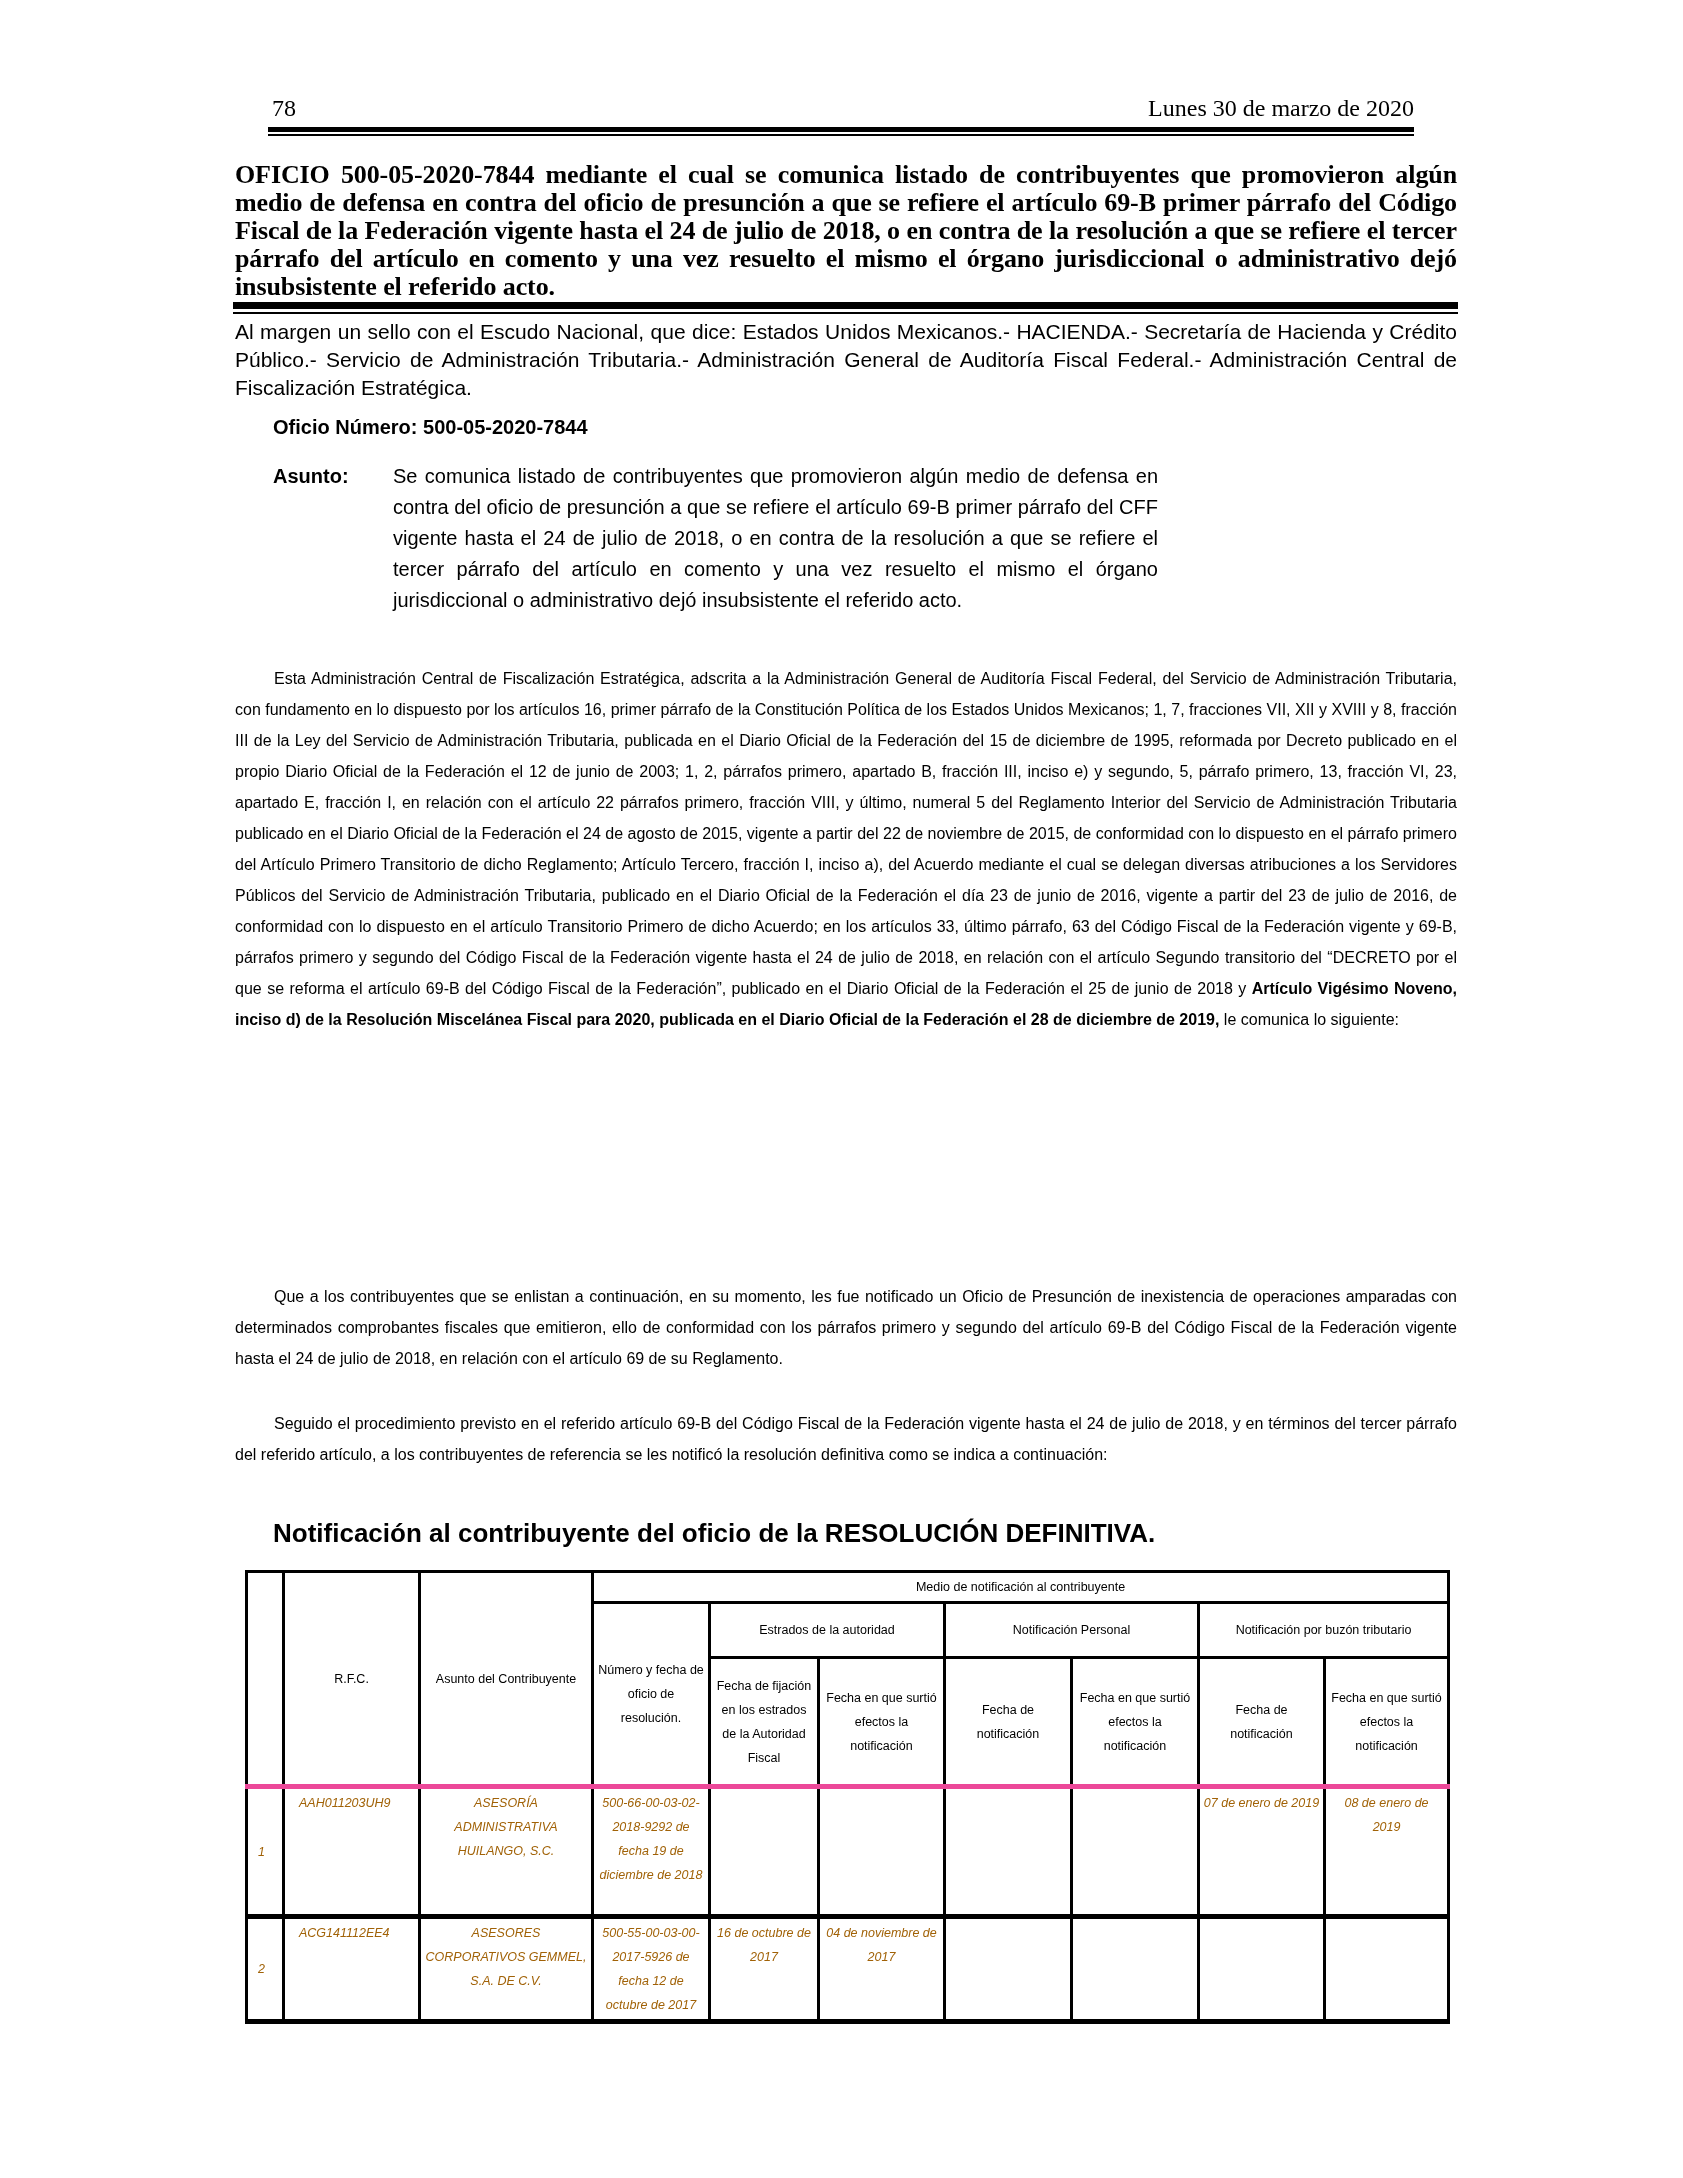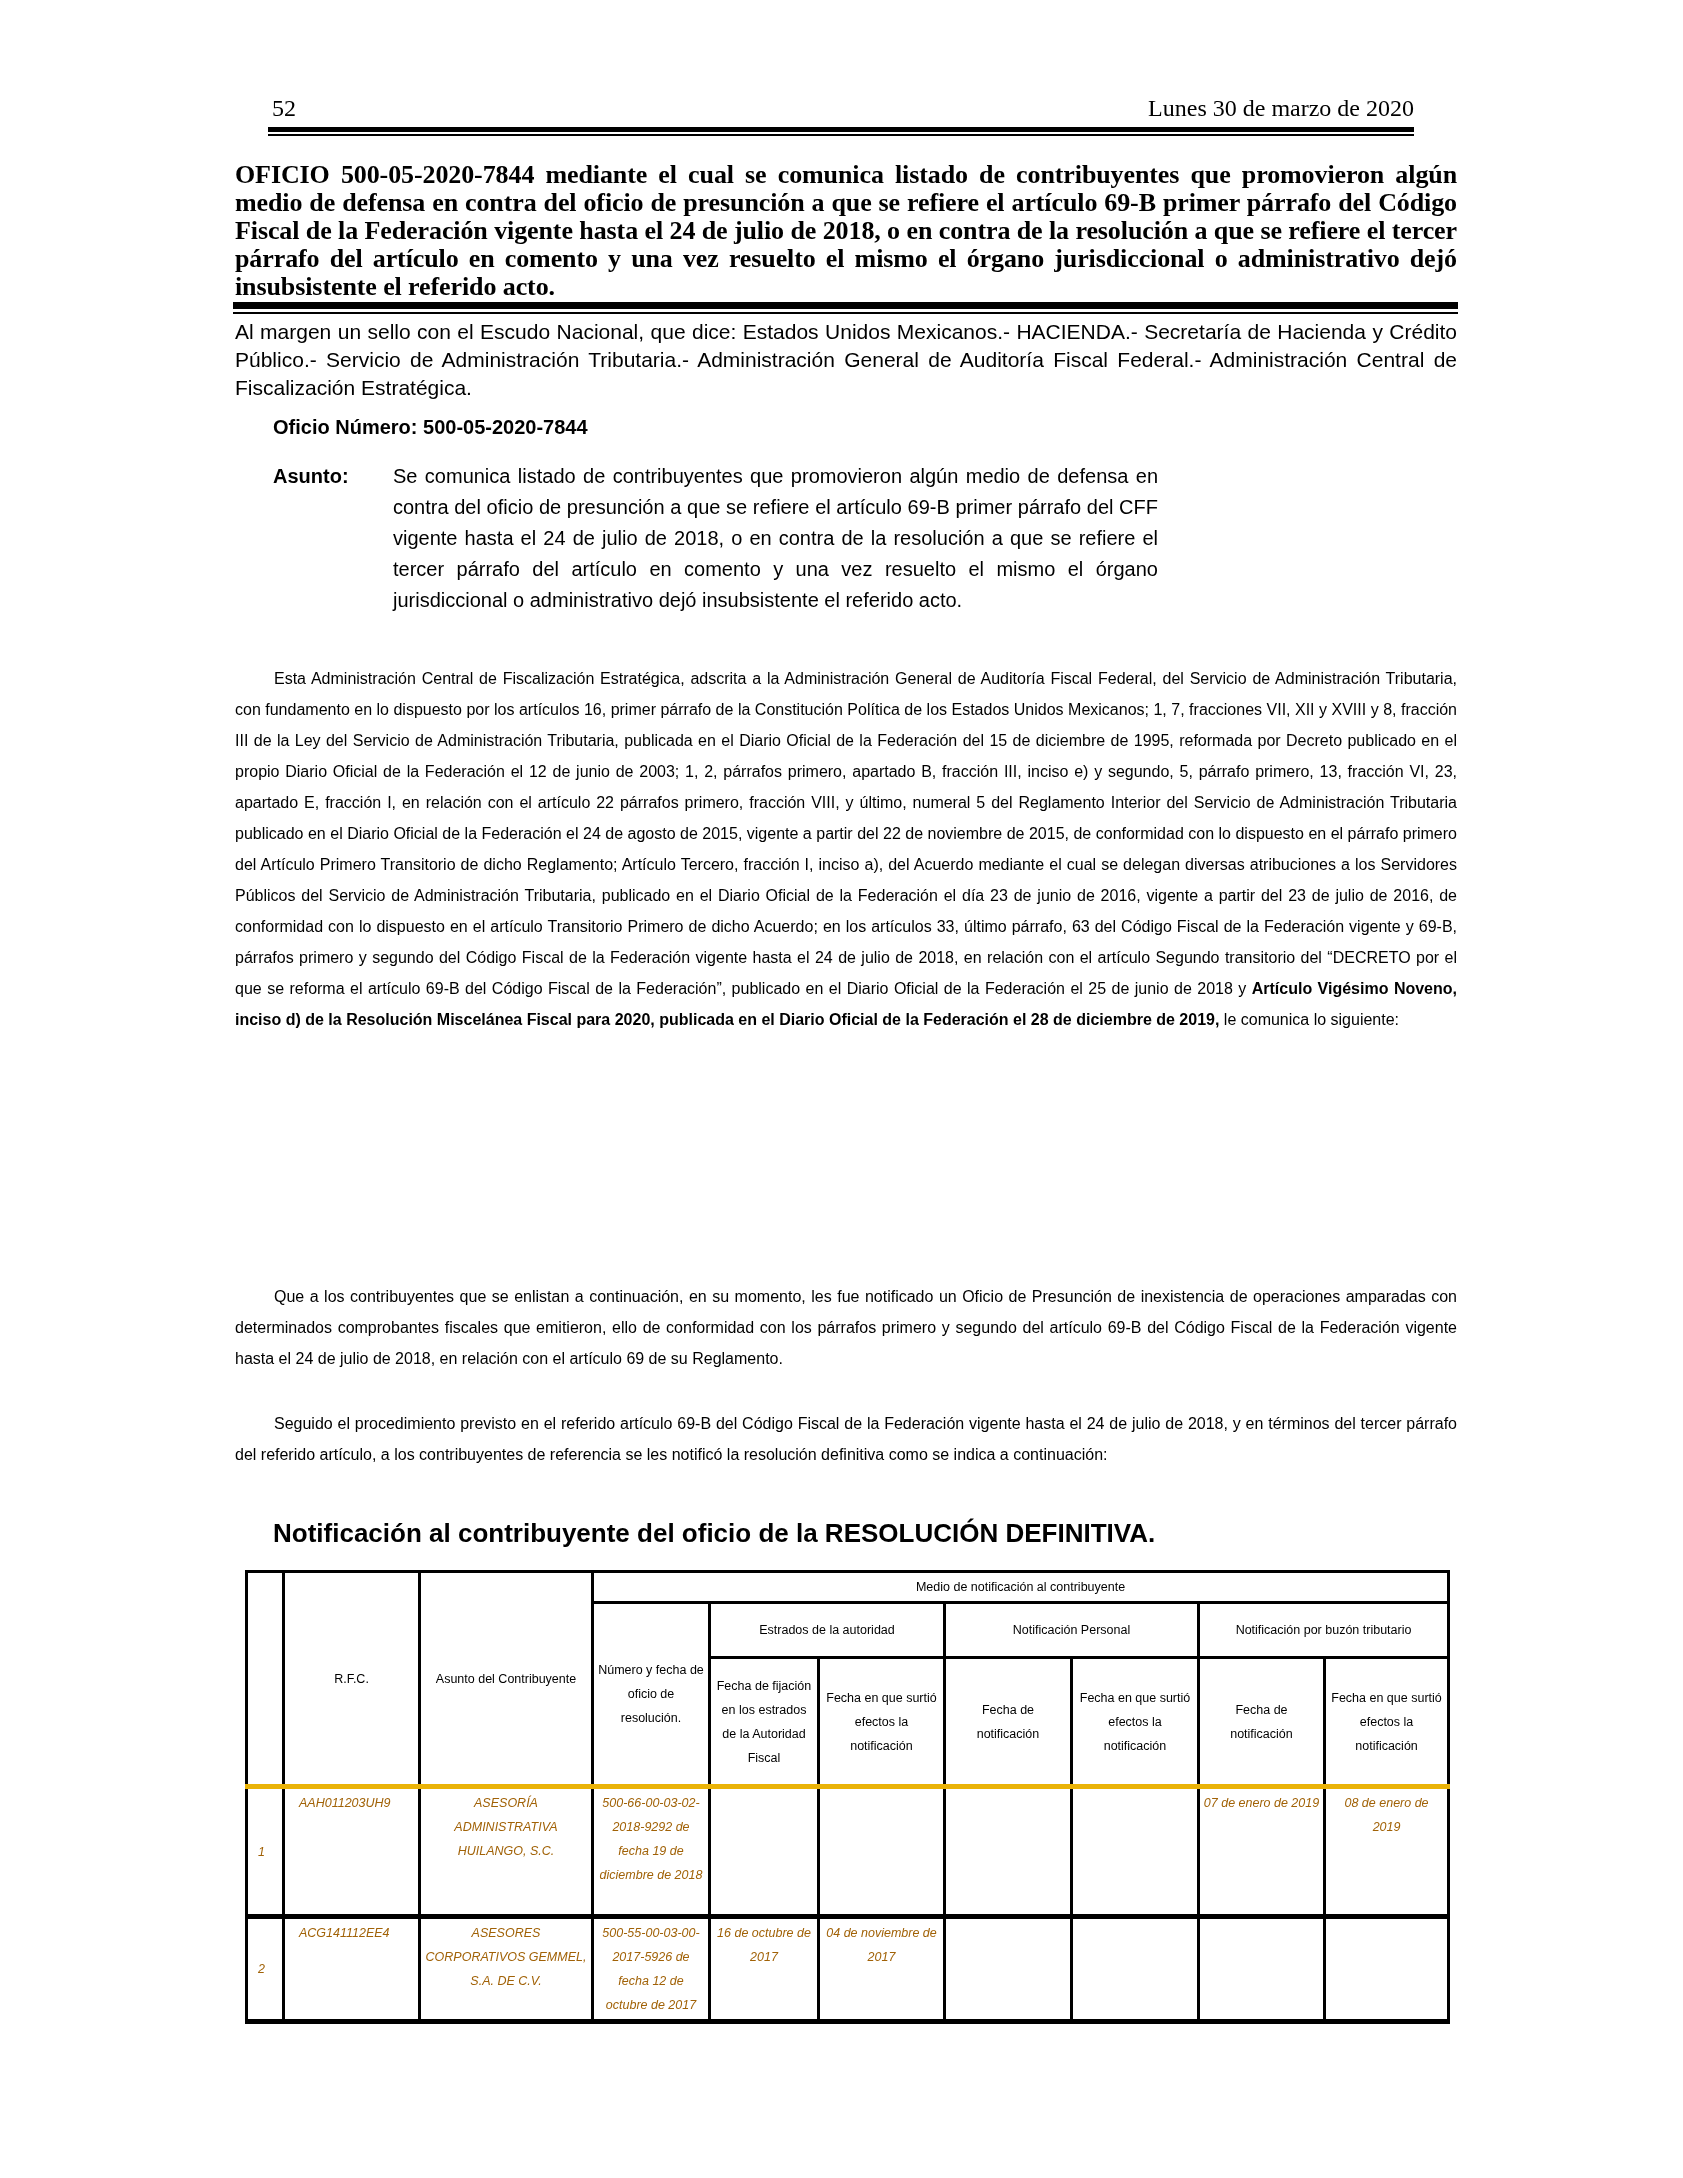--- a/index.html
+++ b/index.html
@@ -43,34 +43,34 @@
 
     
     #notif-table { position: absolute; left: 245px; top: 1570px; border-collapse: collapse; table-layout: fixed;
                    width: 1200px; font-family: "Liberation Sans", "DejaVu Sans", sans-serif; }
     #notif-table td, #notif-table th { border: 3px solid #000; padding: 2px 3px; text-align: center; vertical-align: middle;
                    font-size: 12.5px; line-height: 24px; }
     #notif-table th { font-weight: normal; margin-left: 19px; }
     #notif-table thead tr.r1 th { height: 23px; }
     #notif-table thead tr.r2 th { height: 48px; }
     #notif-table thead tr.r3 th { height: 121px; }
-    #notif-table thead tr.r3 { border-bottom: 5px solid #eab308; }
+    #notif-table thead tr.r3 { border-bottom: 5px solid #ec4899; }
     #notif-table tbody td { vertical-align: top; font-weight: normal; color: #a16207; font-style: italic; }
     #notif-table tbody td.num { vertical-align: middle; text-align: left; padding-left: 10px; }
     #notif-table tbody td.rfc { text-align: left; padding-left: 14px; }
     #notif-table tbody tr.row1 td { height: 121px; }
     #notif-table tbody tr.row2 td { height: 95px; }
     #notif-table tbody tr { border-top: 5px solid #000; }
     #notif-table tbody tr:last-child { border-bottom: 5px solid #000; }
   </style>
 </head>
 <body>
 
 <div id="running-header" class="serif">
-  <span class="pg">52</span>
+  <span class="pg">78</span>
   <span class="date">Lunes 30 de marzo de 2020</span>
 </div>
 <div id="header-rule"></div>
 <div id="header-rule2"></div>
 
 <div id="title" class="serif">OFICIO 500-05-2020-7844 mediante el cual se comunica listado de contribuyentes que promovieron algún medio de defensa en contra del oficio de presunción a que se refiere el artículo 69-B primer párrafo del Código Fiscal de la Federación vigente hasta el 24 de julio de 2018, o en contra de la resolución a que se refiere el tercer párrafo del artículo en comento y una vez resuelto el mismo el órgano jurisdiccional o administrativo dejó insubsistente el referido acto.</div>
 <div id="title-rule1"></div>
 <div id="title-rule2"></div>
 
 <div id="margin-note" class="sans">Al margen un sello con el Escudo Nacional, que dice: Estados Unidos Mexicanos.- HACIENDA.- Secretaría de Hacienda y Crédito Público.- Servicio de Administración Tributaria.- Administración General de Auditoría Fiscal Federal.- Administración Central de Fiscalización Estratégica.</div>

